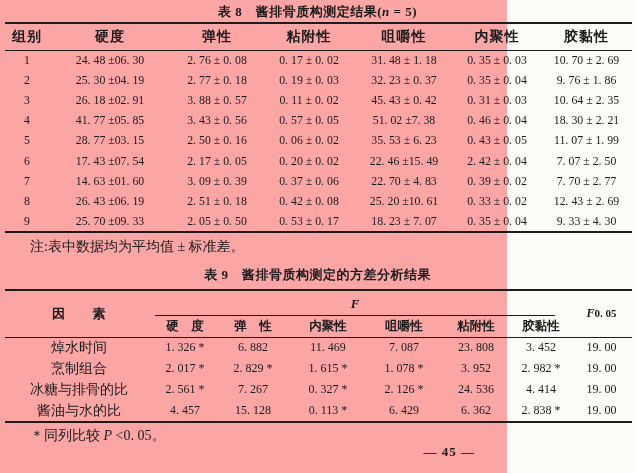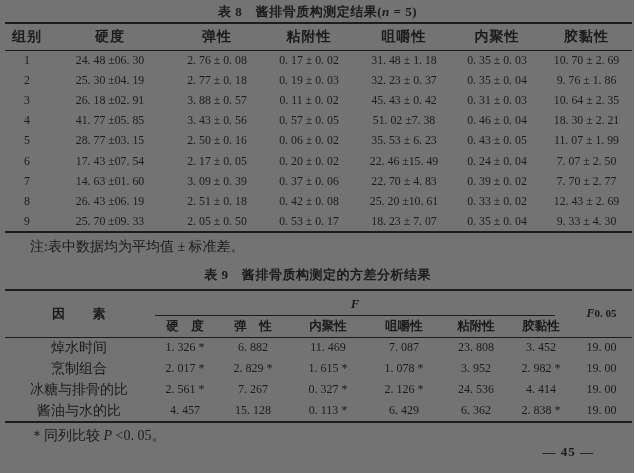--- a/index.html
+++ b/index.html
@@ -1,18 +1,18 @@
 <!DOCTYPE html>
 <html><head>
 <meta charset="utf-8">
 <style>
   html,body{margin:0;padding:0;}
   body{width:635px;height:473px;overflow:hidden;background:#fbfbf9;}
   .page{
-    position:relative;width:634px;height:473px;background:#737373;
+    position:relative;width:507px;height:473px;background:#fca5a5;
     font-family:"Liberation Serif","DejaVu Serif",serif;color:#1b1b1b;
   }
   .caption{
     position:absolute;left:0;width:635px;text-align:center;
     font-size:13px;font-weight:bold;letter-spacing:0.5px;white-space:nowrap;
   }
   .it{font-style:italic;}
   table{border-collapse:collapse;table-layout:fixed;}
   
   .t8{
@@ -42,21 +42,21 @@
     font-style:italic;text-align:center;
   }
   .t9 th.f005{font-size:12px;white-space:nowrap;}
   .t9 th.f005 .sub{font-size:11px;}
   .t9 th.sub-h{font-size:12.5px;}
   .t9 tbody tr{height:21.2px;}
   .t9 td{font-size:12px;text-align:center;padding:0;white-space:nowrap;}
   .t9 td.fac{font-size:14px;}
   
   .pagenum{
-    position:absolute;top:444px;right:40px;font-size:13px;font-weight:bold;
+    position:absolute;top:444px;right:32px;font-size:13px;font-weight:bold;
     letter-spacing:1px;white-space:nowrap;
   }
 </style>
 </head>
 <body>
 
 <div class="page">
 
   <div class="caption" style="top:3px;"><span>表 8　酱排骨质构测定结果(</span><span class="it">n</span><span> = 5)</span></div>
 
@@ -126,21 +126,21 @@
         <td>35. 53 ± 6. 23</td>
         <td>0. 43 ± 0. 05</td>
         <td>11. 07 ± 1. 99</td>
       </tr>
       <tr>
         <td>6</td>
         <td>17. 43 ±07. 54</td>
         <td>2. 17 ± 0. 05</td>
         <td>0. 20 ± 0. 02</td>
         <td>22. 46 ±15. 49</td>
-        <td>0. 24 ± 0. 04</td>
+        <td>2. 42 ± 0. 04</td>
         <td>7. 07 ± 2. 50</td>
       </tr>
       <tr>
         <td>7</td>
         <td>14. 63 ±01. 60</td>
         <td>3. 09 ± 0. 39</td>
         <td>0. 37 ± 0. 06</td>
         <td>22. 70 ± 4. 83</td>
         <td>0. 39 ± 0. 02</td>
         <td>7. 70 ± 2. 77</td>

